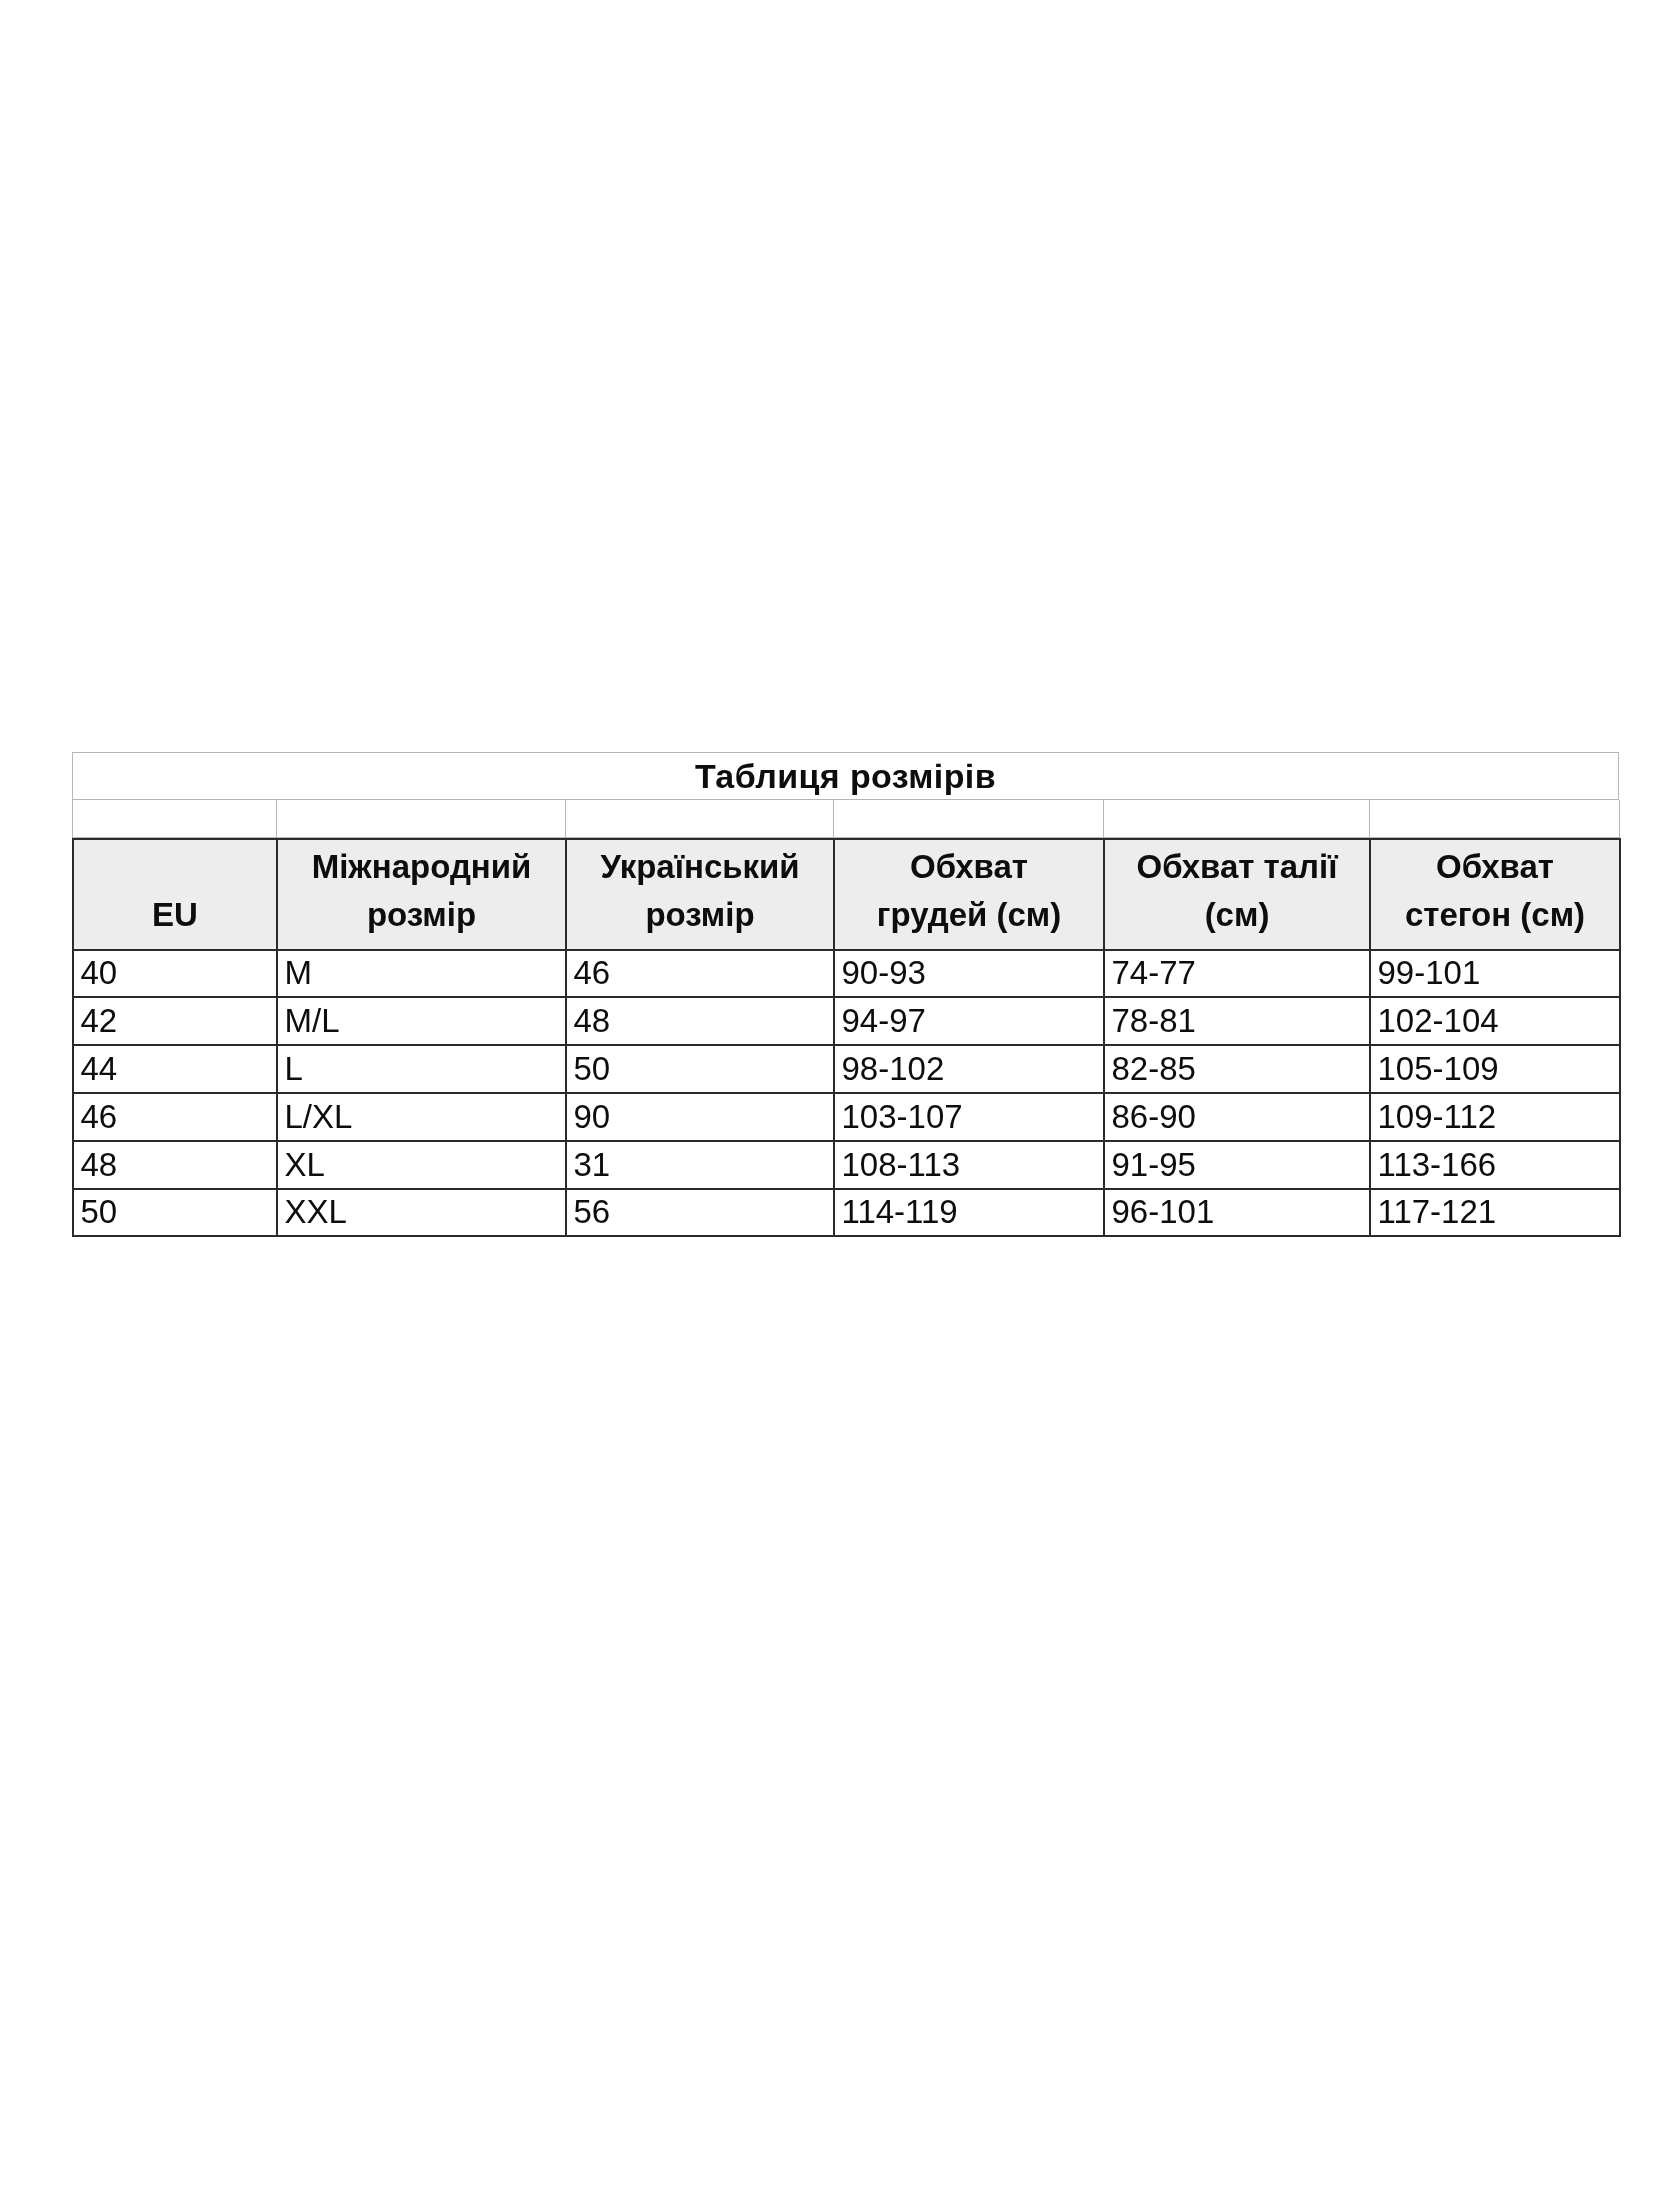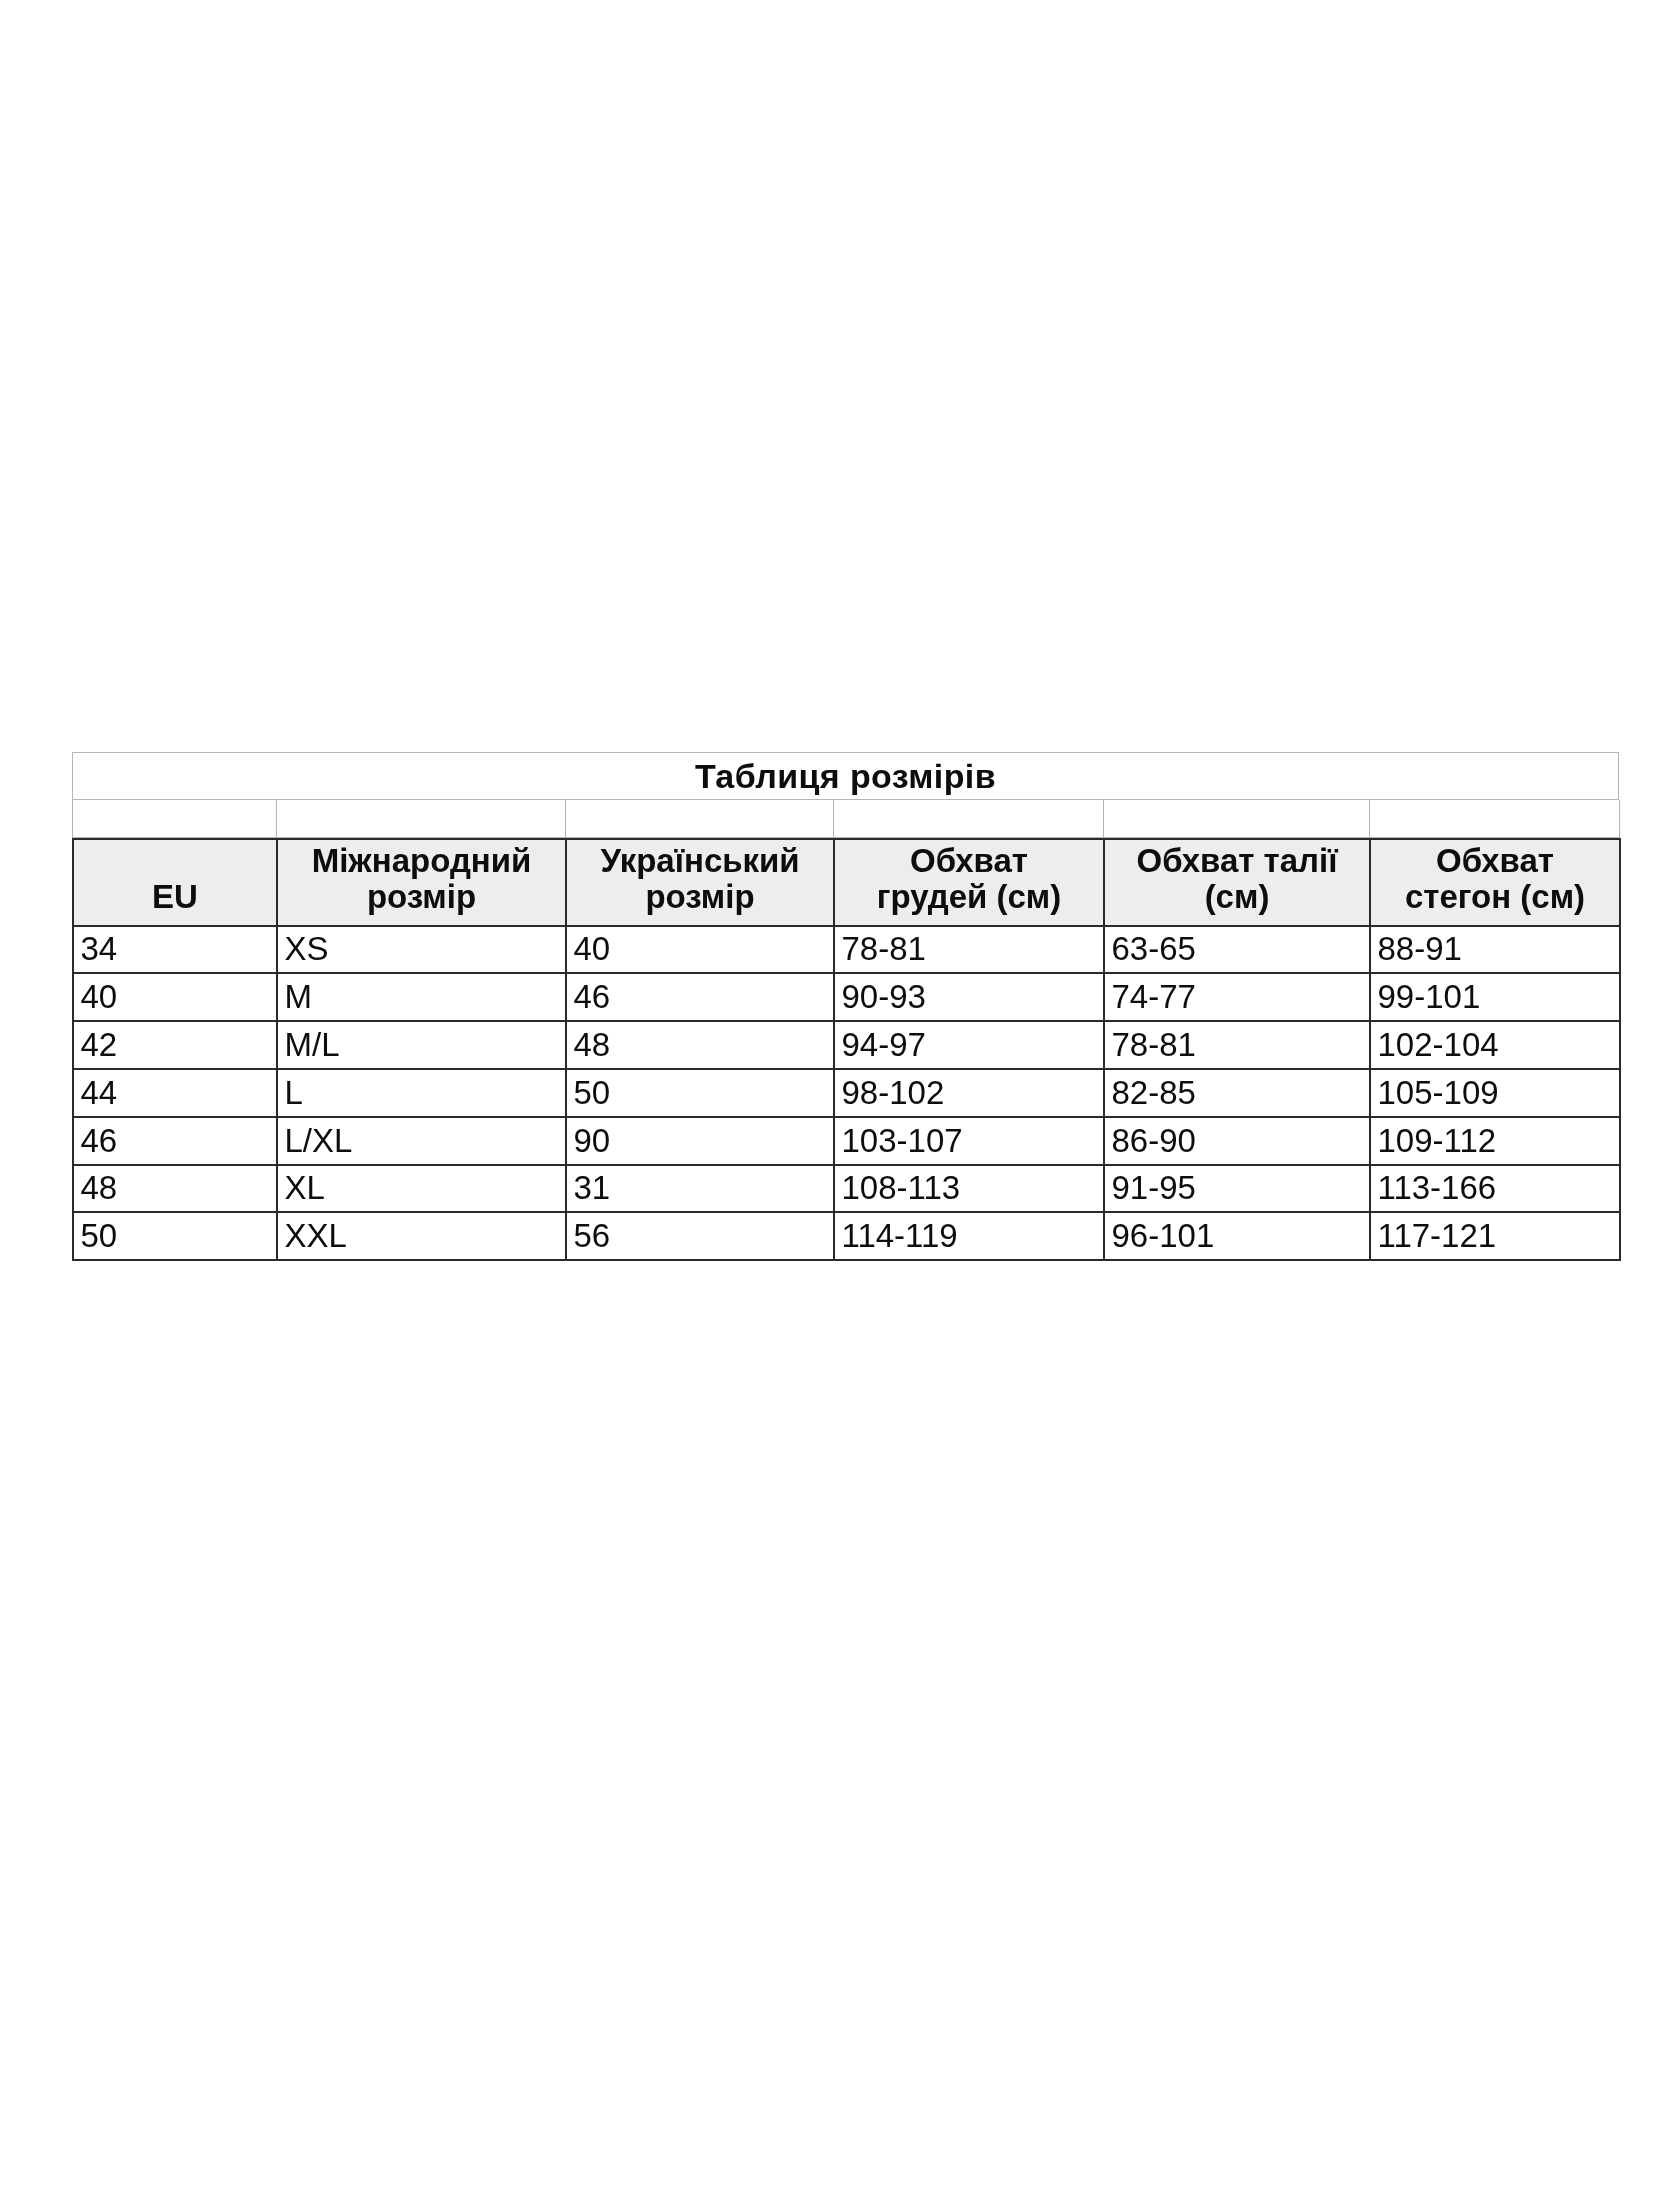--- a/index.html
+++ b/index.html
@@ -57,21 +57,21 @@
   }
   .main-table th,
   .main-table td{
     border:2.5px solid var(--border-dark);
     overflow:hidden;
   }
   .main-table th{
     background:var(--header-bg);
     font-weight:bold;
     font-size:33px;
-    line-height:36px;
+    line-height:48px;
     text-align:center;
     vertical-align:bottom;
     padding:3.3px 4.9px 9.8px 4.9px;
     height:72px;
     white-space:pre-line;
   }
   .main-table td{
     font-size:33px;
     line-height:36px;
     height:38px;
@@ -137,28 +137,20 @@
           <th>Обхват
 грудей (см)</th>
           <th>Обхват талії
 (см)</th>
           <th>Обхват
 стегон (см)</th>
         </tr>
       </thead>
       <tbody id="size-table-body">
           <tr>
-            <td>34</td>
-            <td>XS</td>
-            <td>40</td>
-            <td>78-81</td>
-            <td>63-65</td>
-            <td>88-91</td>
-          </tr>
-          <tr>
             <td>40</td>
             <td>M</td>
             <td>46</td>
             <td>90-93</td>
             <td>74-77</td>
             <td>99-101</td>
           </tr>
           <tr>
             <td>42</td>
             <td>M/L</td>

